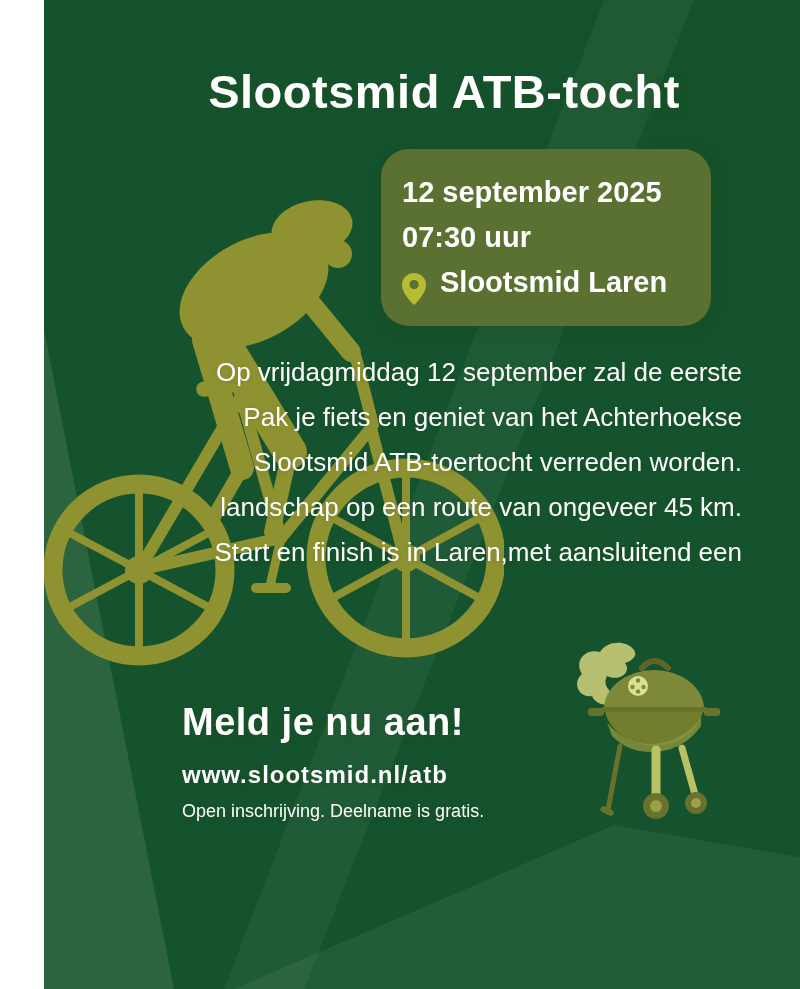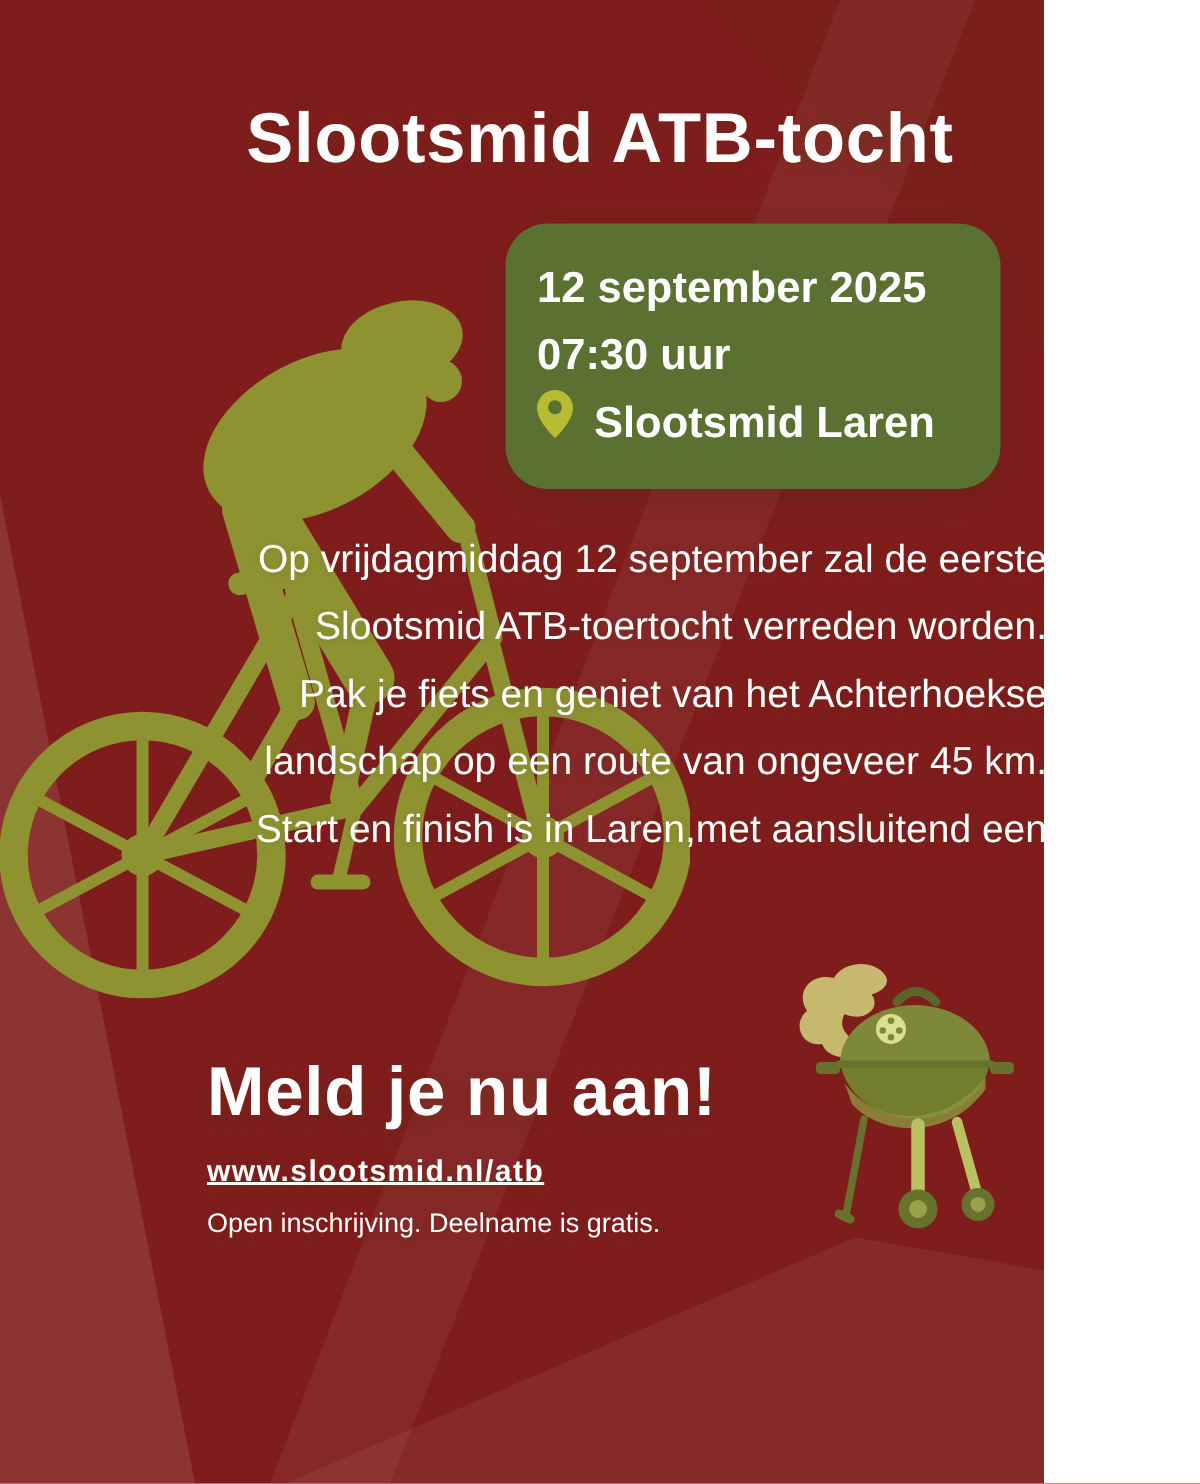--- a/index.html
+++ b/index.html
@@ -1,55 +1,55 @@
 <!DOCTYPE html>
 <html><head>
 <meta charset="utf-8">
 <style>
   html,body{margin:0;padding:0;}
   .poster{
     position:relative;
-    width:696px;height:989px;
-    background:#7f1d1d;
+    width:756px;height:989px;
+    background:#14532d;
     overflow:hidden;
     font-family:"Liberation Sans","DejaVu Sans",sans-serif;
     color:#ffffff;
+    margin-left:44px;
   }
   .bg-overlay{position:absolute;left:0;top:0;width:800px;height:989px;pointer-events:none;}
   .cyclist{position:absolute;left:0;top:180px;width:460px;height:500px;}
   .title{
     position:absolute;left:0;top:64px;width:800px;margin:0;
     text-align:center;font-size:47px;font-weight:700;letter-spacing:.5px;
     text-shadow:0 2px 8px rgba(70,70,0,.18);
   }
   .event-card{
     position:absolute;left:337px;top:149px;width:330px;height:177px;
     background:#5b7132;border-radius:28px;
     box-shadow:0 6px 18px rgba(40,50,5,.18);
     padding:21px 0 0 21px;box-sizing:border-box;
   }
   .card-line{font-size:29px;font-weight:700;line-height:45px;white-space:nowrap;}
-  .location-line{display:flex;align-items:flex-start;gap:14px;}
+  .location-line{display:flex;align-items:flex-end;gap:14px;}
   .pin{width:24px;height:32px;flex:0 0 auto;}
   .description{position:absolute;left:138px;top:350px;width:560px;}
   .desc-line{
     font-size:26px;font-weight:400;line-height:45px;white-space:nowrap;
     text-shadow:0 1px 5px rgba(70,70,0,.15);
     text-align:right;
   }
   .cta{position:absolute;left:138px;top:702px;width:560px;}
   .cta-heading{
-    font-size:46px;font-weight:700;letter-spacing:.5px;line-height:1.1;
+    font-size:38px;font-weight:700;letter-spacing:.5px;line-height:1.1;
     text-shadow:0 3px 10px rgba(70,70,0,.2);
   }
   .cta-url{
-    margin-top:17px;font-size:20px;font-weight:700;letter-spacing:1px;
+    margin-top:17px;font-size:24px;font-weight:700;letter-spacing:1px;
     white-space:nowrap;cursor:pointer;
     text-shadow:0 2px 6px rgba(70,70,0,.18);
-    text-decoration:underline;
   }
   .cta-note{
     margin-top:12px;font-size:18px;font-weight:400;white-space:nowrap;
     text-shadow:0 2px 6px rgba(70,70,0,.15);
   }
   .bbq{position:absolute;left:528px;top:642px;width:150px;height:180px;}
 </style>
 </head>
 <body>
 
@@ -115,22 +115,22 @@
       <svg class="pin" viewBox="0 0 24 32" aria-hidden="true">
         <path d="M12 0 C5.4 0 0 5.4 0 12 C0 21 12 32 12 32 C12 32 24 21 24 12 C24 5.4 18.6 0 12 0 Z" fill="#b6bd34"></path>
         <circle cx="12" cy="11.5" r="4.6" fill="#5b7132"></circle>
       </svg>
       <span>Slootsmid Laren</span>
     </div>
   </div>
 
   <div class="description">
     <div class="desc-line">Op vrijdagmiddag 12 september zal de eerste</div>
+    <div class="desc-line">Pak je fiets en geniet van het Achterhoekse</div>
     <div class="desc-line">Slootsmid ATB-toertocht verreden worden.</div>
-    <div class="desc-line">Pak je fiets en geniet van het Achterhoekse</div>
     <div class="desc-line">landschap op een route van ongeveer 45 km.</div>
     <div class="desc-line">Start en finish is in Laren,met aansluitend een</div>
   </div>
 
   <div class="cta">
     <div class="cta-heading">Meld je nu aan!</div>
     <div class="cta-url">www.slootsmid.nl/atb</div>
     <div class="cta-note">Open inschrijving. Deelname is gratis.</div>
   </div>
 

